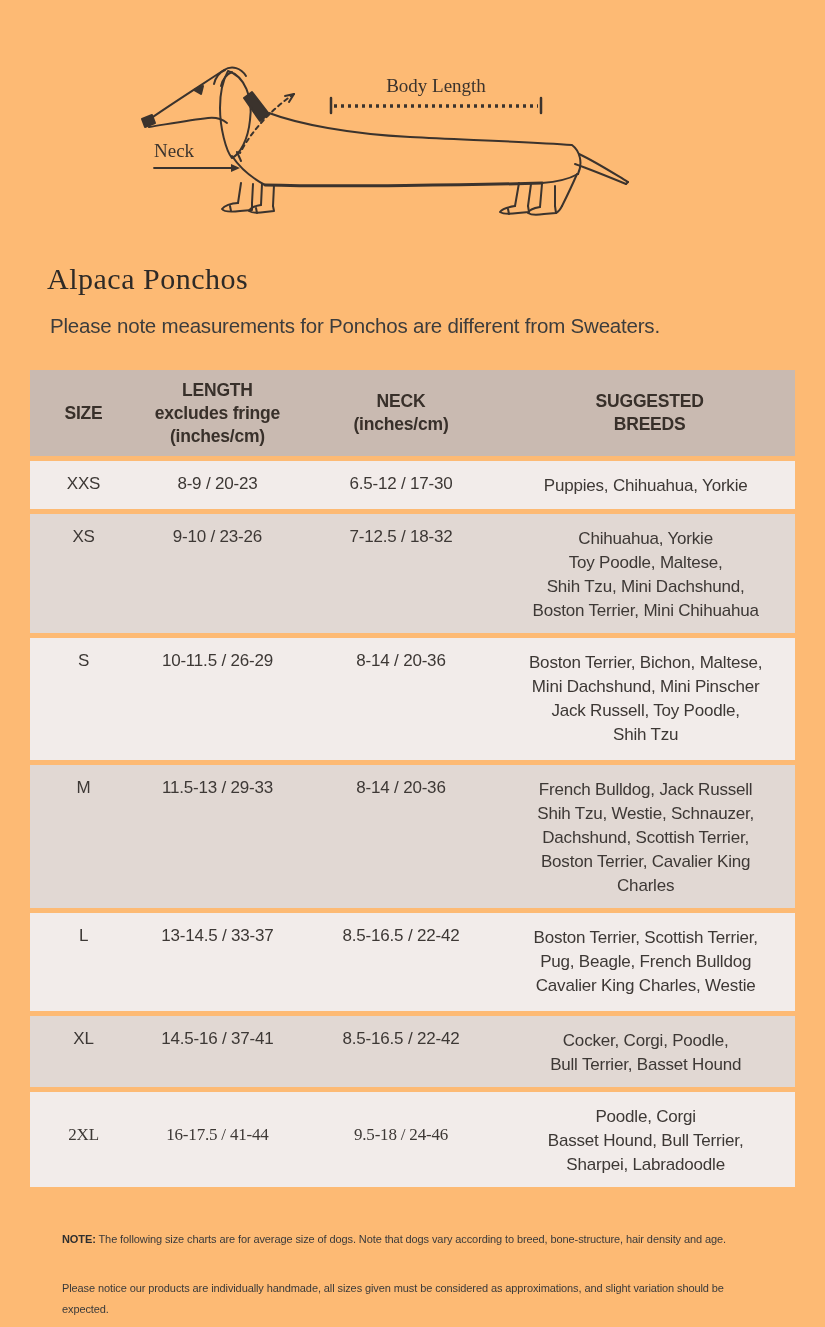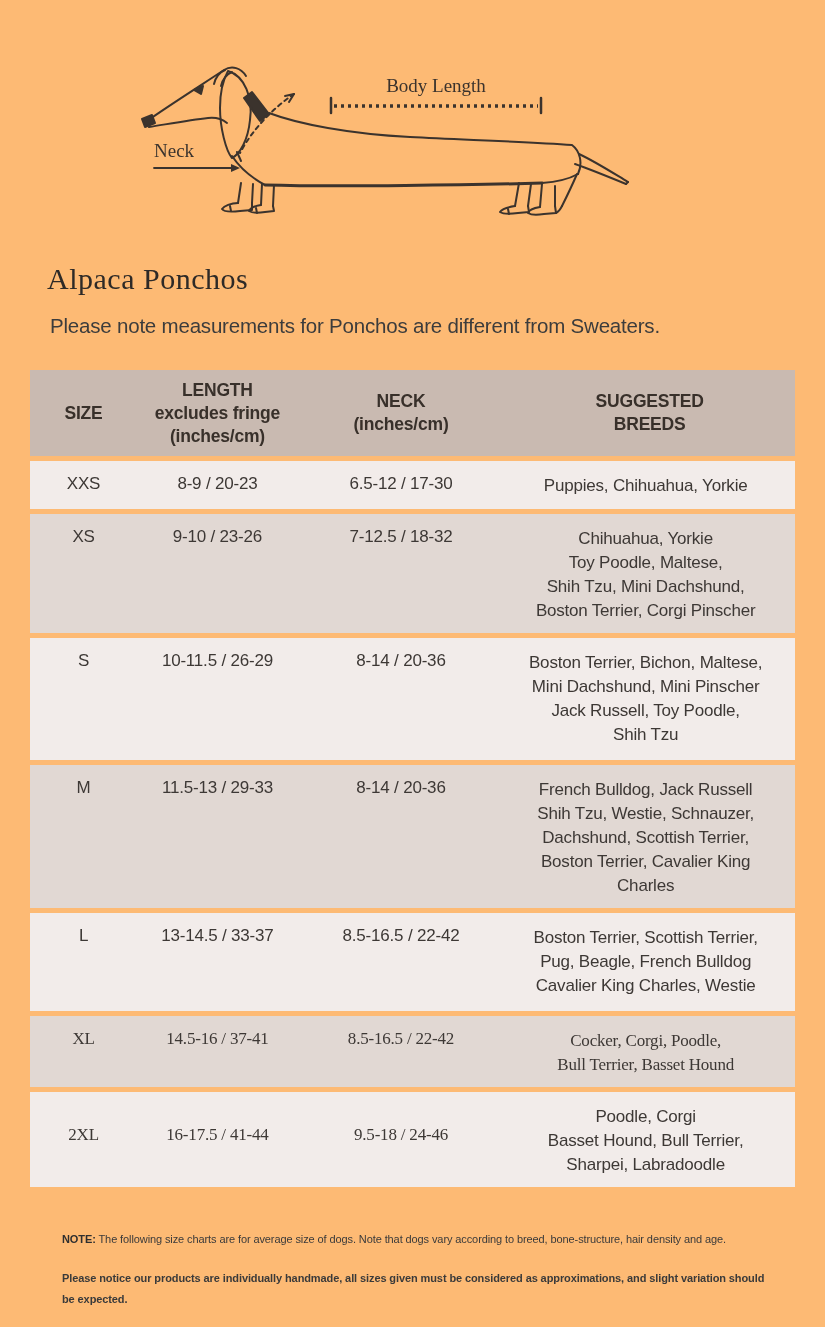--- a/index.html
+++ b/index.html
@@ -50,29 +50,29 @@
     vertical-align:middle;white-space:pre-line;height:86px;padding-top:6px;padding-bottom:6px;
   }
   .row-light td{background:var(--row-light);margin-left:48px;}
   .row-dark td{background:var(--row-dark);}
   td.breeds{white-space:pre-line;line-height:24px;padding-left:6px;padding-right:14px;}
   tr.h-xxs td{height:48px;}
   tr.h-xs td{height:93px;}
   tr.h-s td{height:122px;}
   tr.h-m td{height:116px;}
   tr.h-l td{height:98px;}
-  tr.h-xl td{height:57px;font-family:Liberation Serif, serif;}
+  tr.h-xl td{height:57px;}
   tr.h-2xl td{height:78px;}
   tr.h-2xl td.va-mid{vertical-align:middle;padding-top:0;font-family:Liberation Serif, serif;}
   
   .notes{
     position:absolute;left:62px;top:1229px;width:708px;
     font-size:11px;line-height:21px;color:#3a3a3a;letter-spacing:-0.1px;
   }
-  .notes p + p{margin-top:18px;font-weight:bold;}
+  .notes p + p{margin-top:28px;}
   .notes strong{font-weight:700;color:#2f2f2f;}
 </style>
 </head>
 <body>
 
 <div id="page">
 
   <svg id="dog-svg" viewBox="0 0 545 176" fill="none" stroke="#3b332d" stroke-width="2" stroke-linecap="round" stroke-linejoin="round">
 
     <g>
@@ -175,21 +175,21 @@
         <td>6.5-12 / 17-30</td>
         <td class="breeds">Puppies, Chihuahua, Yorkie</td>
       </tr>
       <tr class="row-dark h-xs">
         <td>XS</td>
         <td>9-10 / 23-26</td>
         <td>7-12.5 / 18-32</td>
         <td class="breeds">Chihuahua, Yorkie
 Toy Poodle, Maltese,
 Shih Tzu, Mini Dachshund,
-Boston Terrier, Corgi Pinscher</td>
+Boston Terrier, Mini Chihuahua</td>
       </tr>
       <tr class="row-light h-s">
         <td>S</td>
         <td>10-11.5 / 26-29</td>
         <td>8-14 / 20-36</td>
         <td class="breeds">Boston Terrier, Bichon, Maltese,
 Mini Dachshund, Mini Pinscher
 Jack Russell, Toy Poodle,
 Shih Tzu</td>
       </tr>

